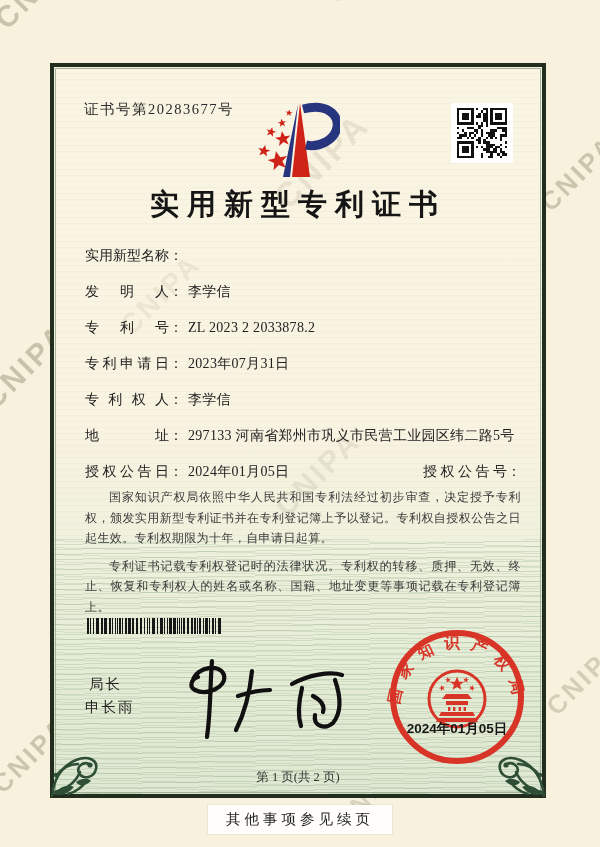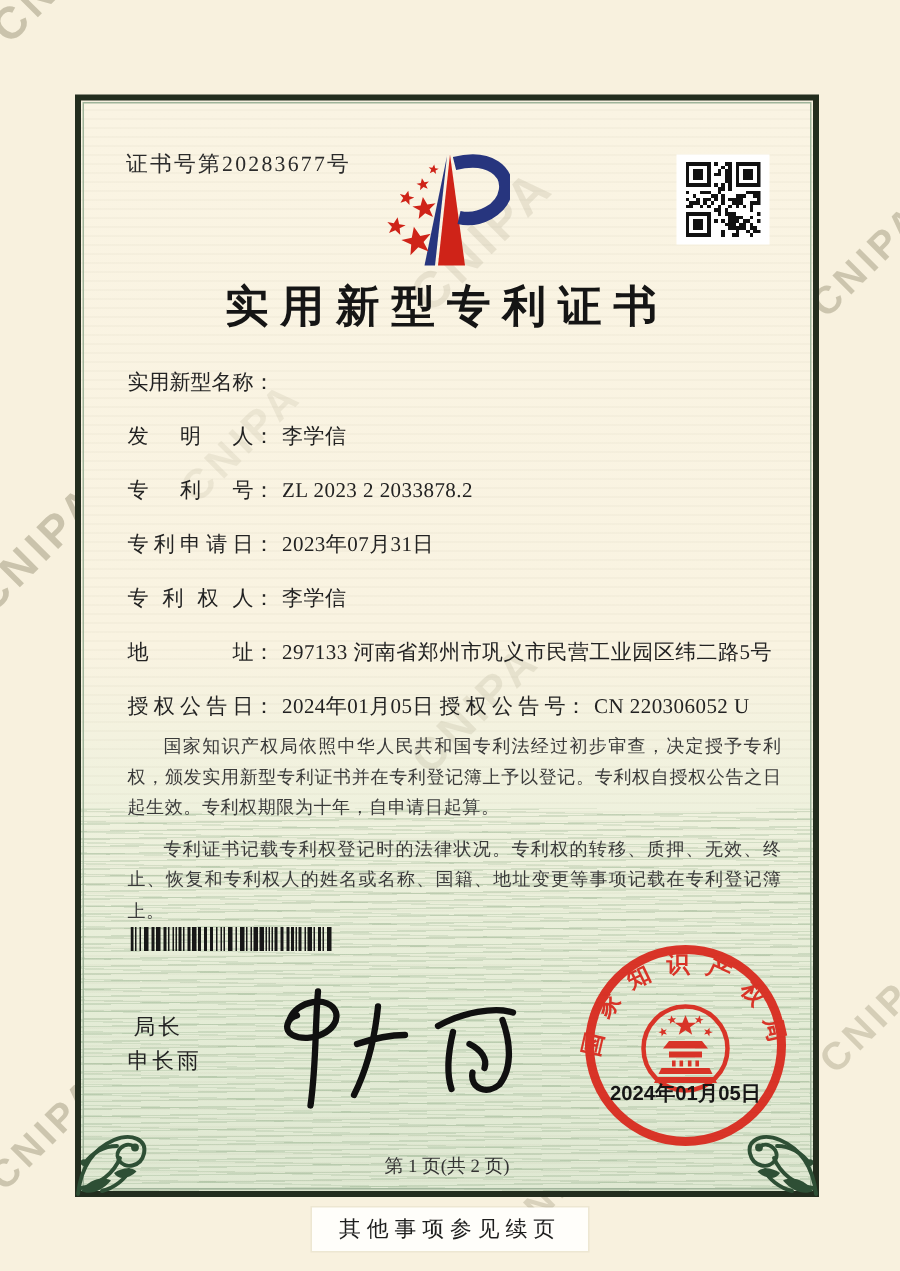--- a/index.html
+++ b/index.html
@@ -35,21 +35,21 @@
   .qr-box{position:absolute;left:397px;top:36px;width:62px;height:60px;background:#ffffff;
     display:flex;align-items:center;justify-content:center;}
   .title{position:absolute;left:0;width:100%;top:118px;text-align:center;
     font-size:29px;font-weight:bold;letter-spacing:8px;color:#151515;}
   
   .fields{position:absolute;left:31px;top:177px;width:436px;font-size:14px;color:#222;}
   .row{display:flex;margin-bottom:12px;line-height:24px;white-space:nowrap;}
   .row-label{display:inline-block;width:84px;text-align:justify;text-align-last:justify;flex:none;font-family:Liberation Mono, monospace;}
   .row-colon{flex:none;}
   .row-value{margin-left:5px;letter-spacing:0.3px;}
-  .grant-row{display:flex;}
+  .grant-row{display:flex;justify-content:space-between;}
   .pair{display:flex;}
   .pair.first{width:208px;flex:none;}
   
   .paras{position:absolute;left:31px;top:420px;width:436px;color:#3a3a3a;}
   .paras p{margin:0 0 7px 0;font-size:12px;line-height:20.5px;text-indent:2em;
     letter-spacing:0.4px;text-align:justify;}
   
   .barcode{position:absolute;left:33px;top:551px;height:16px;width:150px;overflow:hidden;
     display:flex;align-items:stretch;}
   .barcode .bar{background:#171717;flex:none;height:100%;}
@@ -281,21 +281,20 @@
       </div>
       <div class="row grant-row">
         <span class="pair first">
           <span class="row-label">授权公告日</span>
             <span class="row-colon">：</span>
           <span class="row-value">2024年01月05日</span>
         </span>
         <span class="pair">
           <span class="row-label">授权公告号</span>
             <span class="row-colon">：</span>
-          <span class="row-value">CN 220306052 U</span>
         </span>
       </div>
     </div>
 
     <div class="paras">
       <p>国家知识产权局依照中华人民共和国专利法经过初步审查，决定授予专利权，颁发实用新型专利证书并在专利登记簿上予以登记。专利权自授权公告之日起生效。专利权期限为十年，自申请日起算。</p>
       <p>专利证书记载专利权登记时的法律状况。专利权的转移、质押、无效、终止、恢复和专利权人的姓名或名称、国籍、地址变更等事项记载在专利登记簿上。</p>
     </div>
 
     <div class="barcode" id="barcode">

